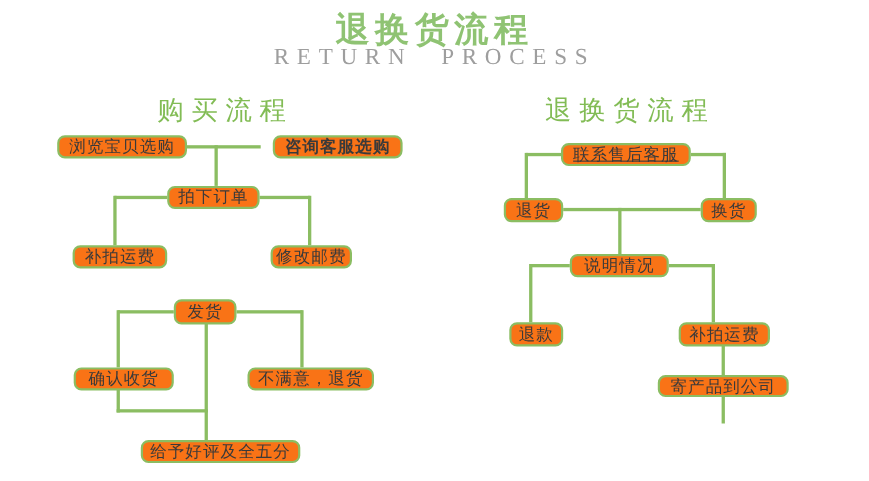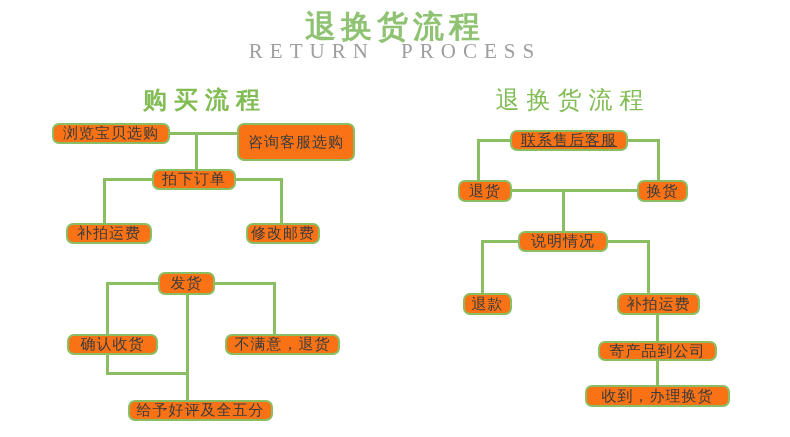--- a/index.html
+++ b/index.html
@@ -20,21 +20,21 @@
     font-size:31px;font-weight:bold;letter-spacing:5px;color:var(--title-green);
   }
   .sub-title{
     position:absolute;left:0;top:39px;width:790px;text-align:center;
     font-size:21px;letter-spacing:7px;word-spacing:14px;color:var(--subtitle-gray);
   }
   .flow-heading{
     position:absolute;text-align:center;font-size:24px;letter-spacing:7px;
     color:var(--heading-green);
   }
-  .flow-heading.left{left:130px;top:84px;width:150px;font-weight:bold;}
+  .flow-heading.left{left:130px;top:84px;width:150px;}
   .flow-heading.right{left:488px;top:84px;width:170px;}
   .node{
     position:absolute;box-sizing:border-box;background:#f97316;
     border:2px solid var(--box-border);border-radius:7px;
     display:flex;align-items:center;justify-content:center;
     font-size:15px;color:var(--box-text);white-space:nowrap;z-index:2;
     letter-spacing:1px;
   }
   .hline,.vline{position:absolute;background:var(--line-green);z-index:1;}
   .hline{height:3px;}
@@ -45,21 +45,21 @@
 
 <div class="stage">
 
   <div class="main-title">退换货流程</div>
   <div class="sub-title">RETURN PROCESS</div>
 
   <div class="flow-heading left">购买流程</div>
   <div class="flow-heading right">退换货流程</div>
 
   <div class="node" style="left:52px;top:123px;width:118px;height:21px;">浏览宝贝选购</div>
-  <div class="node" style="left:237px;top:123px;width:118px;height:38px;">咨询客服选购</div>
+  <div class="node" style="left:248px;top:123px;width:118px;height:21px;font-weight:bold;">咨询客服选购</div>
   <div class="node" style="left:152px;top:169px;width:84px;height:21px;">拍下订单</div>
   <div class="node" style="left:66px;top:223px;width:86px;height:21px;">补拍运费</div>
   <div class="node" style="left:246px;top:223px;width:74px;height:21px;">修改邮费</div>
   <div class="node" style="left:158px;top:272px;width:57px;height:23px;">发货</div>
   <div class="node" style="left:67px;top:334px;width:91px;height:21px;">确认收货</div>
   <div class="node" style="left:225px;top:334px;width:115px;height:21px;">不满意，退货</div>
   <div class="node" style="left:128px;top:400px;width:145px;height:21px;">给予好评及全五分</div>
 
   <div class="hline" style="left:170px;top:132px;width:67px;"></div>
   <div class="vline" style="left:195px;top:132px;height:37px;"></div>
@@ -75,21 +75,20 @@
   <div class="vline" style="left:106px;top:354px;height:21px;"></div>
   <div class="hline" style="left:106px;top:372px;width:83px;"></div>
 
   <div class="node" style="left:510px;top:130px;width:118px;height:21px;text-decoration:underline;">联系售后客服</div>
   <div class="node" style="left:458px;top:180px;width:54px;height:22px;">退货</div>
   <div class="node" style="left:637px;top:180px;width:51px;height:22px;">换货</div>
   <div class="node" style="left:518px;top:231px;width:90px;height:21px;">说明情况</div>
   <div class="node" style="left:463px;top:293px;width:49px;height:22px;">退款</div>
   <div class="node" style="left:617px;top:293px;width:83px;height:22px;">补拍运费</div>
   <div class="node" style="left:598px;top:341px;width:119px;height:20px;">寄产品到公司</div>
-  <div class="node" style="left:585px;top:385px;width:145px;height:22px;">收到，办理换货</div>
 
   <div class="hline" style="left:478px;top:139px;width:32px;"></div>
   <div class="vline" style="left:477px;top:139px;height:41px;"></div>
   <div class="hline" style="left:628px;top:139px;width:32px;"></div>
   <div class="vline" style="left:657px;top:139px;height:41px;"></div>
   <div class="hline" style="left:512px;top:189px;width:125px;"></div>
   <div class="vline" style="left:562px;top:189px;height:42px;"></div>
   <div class="hline" style="left:483px;top:240px;width:35px;"></div>
   <div class="vline" style="left:481px;top:240px;height:53px;"></div>
   <div class="hline" style="left:608px;top:240px;width:42px;"></div>

